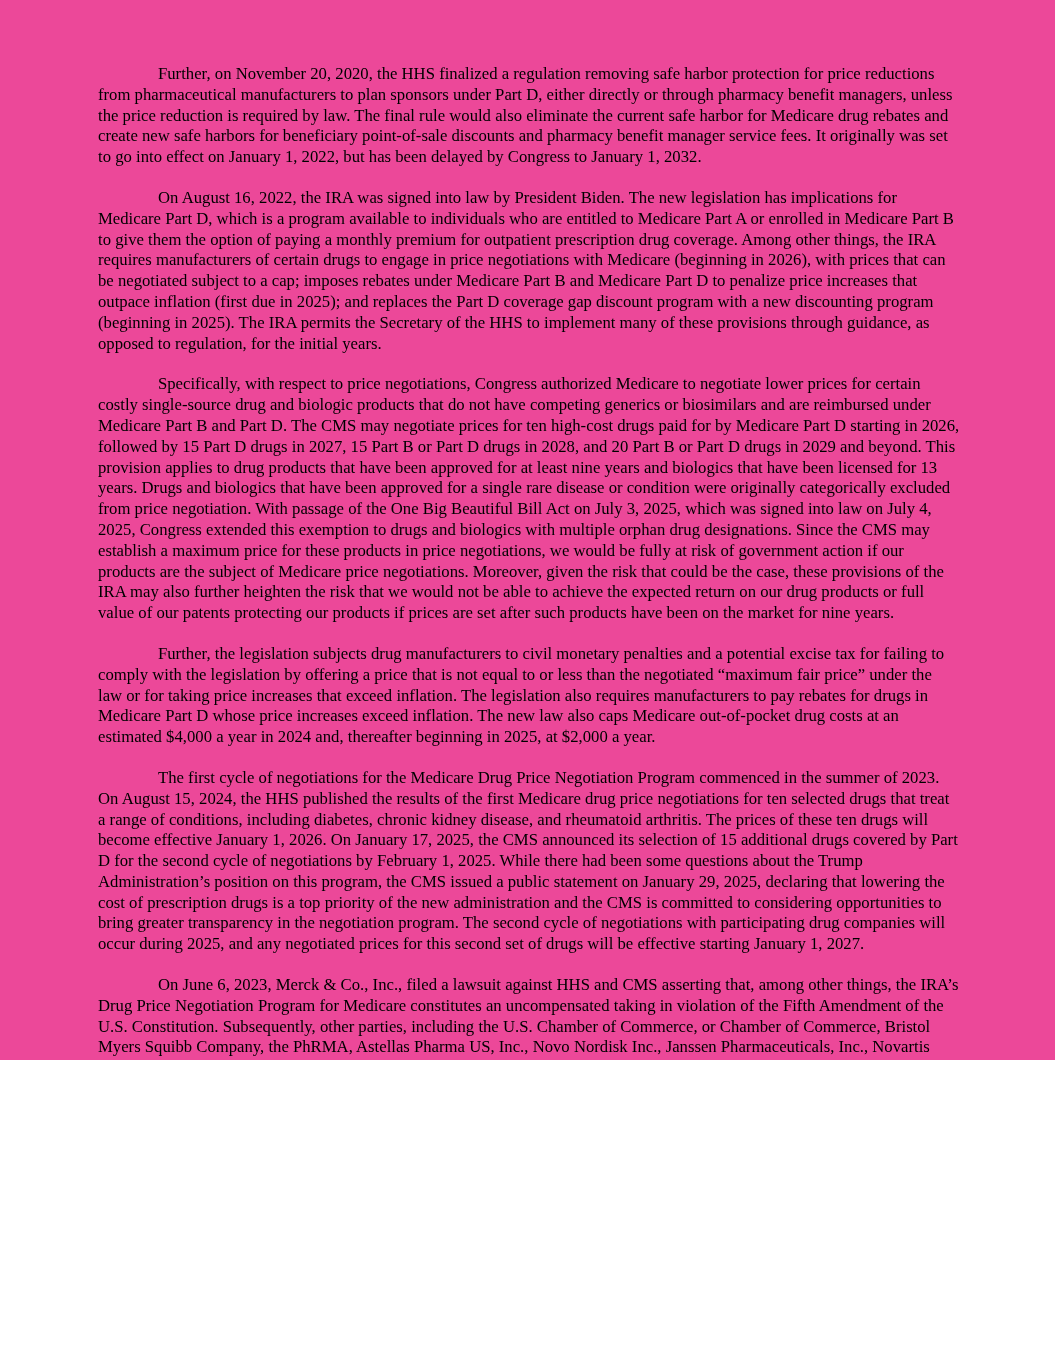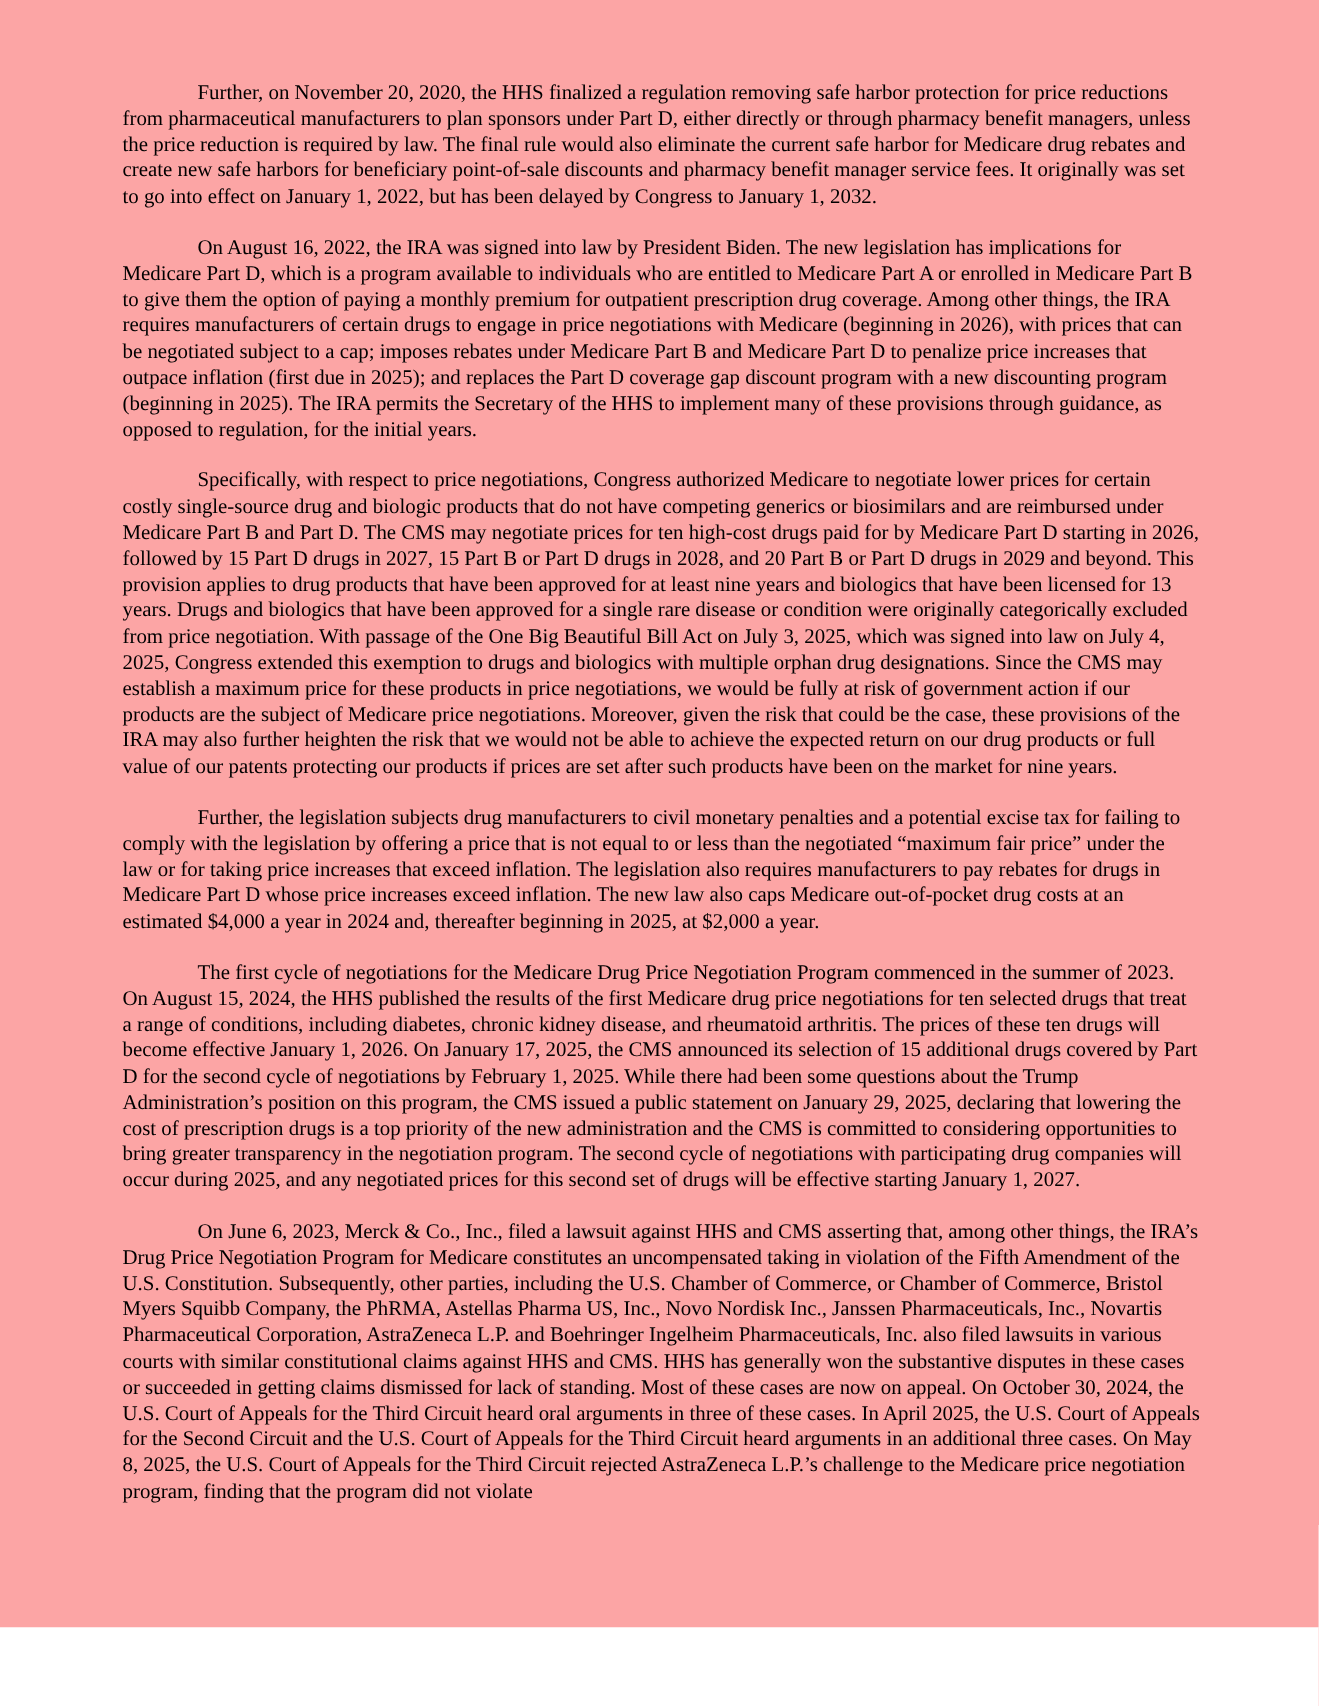--- a/index.html
+++ b/index.html
@@ -3,22 +3,22 @@
 <meta charset="utf-8">
 <style>
   html, body {
     margin: 0;
     padding: 0;
     background: #ffffff;
   }
   .page {
     position: relative;
     width: 1055px;
-    height: 1302px;
-    background: #fca5a5;
+    height: 1060px;
+    background: #ec4899;
     color: #000000;
     font-family: "Liberation Serif", "DejaVu Serif", serif;
     overflow: hidden;
   }
   .content {
     position: absolute;
     left: 98px;
     top: 64px;
     width: 862px;
     font-size: 16.7px;

